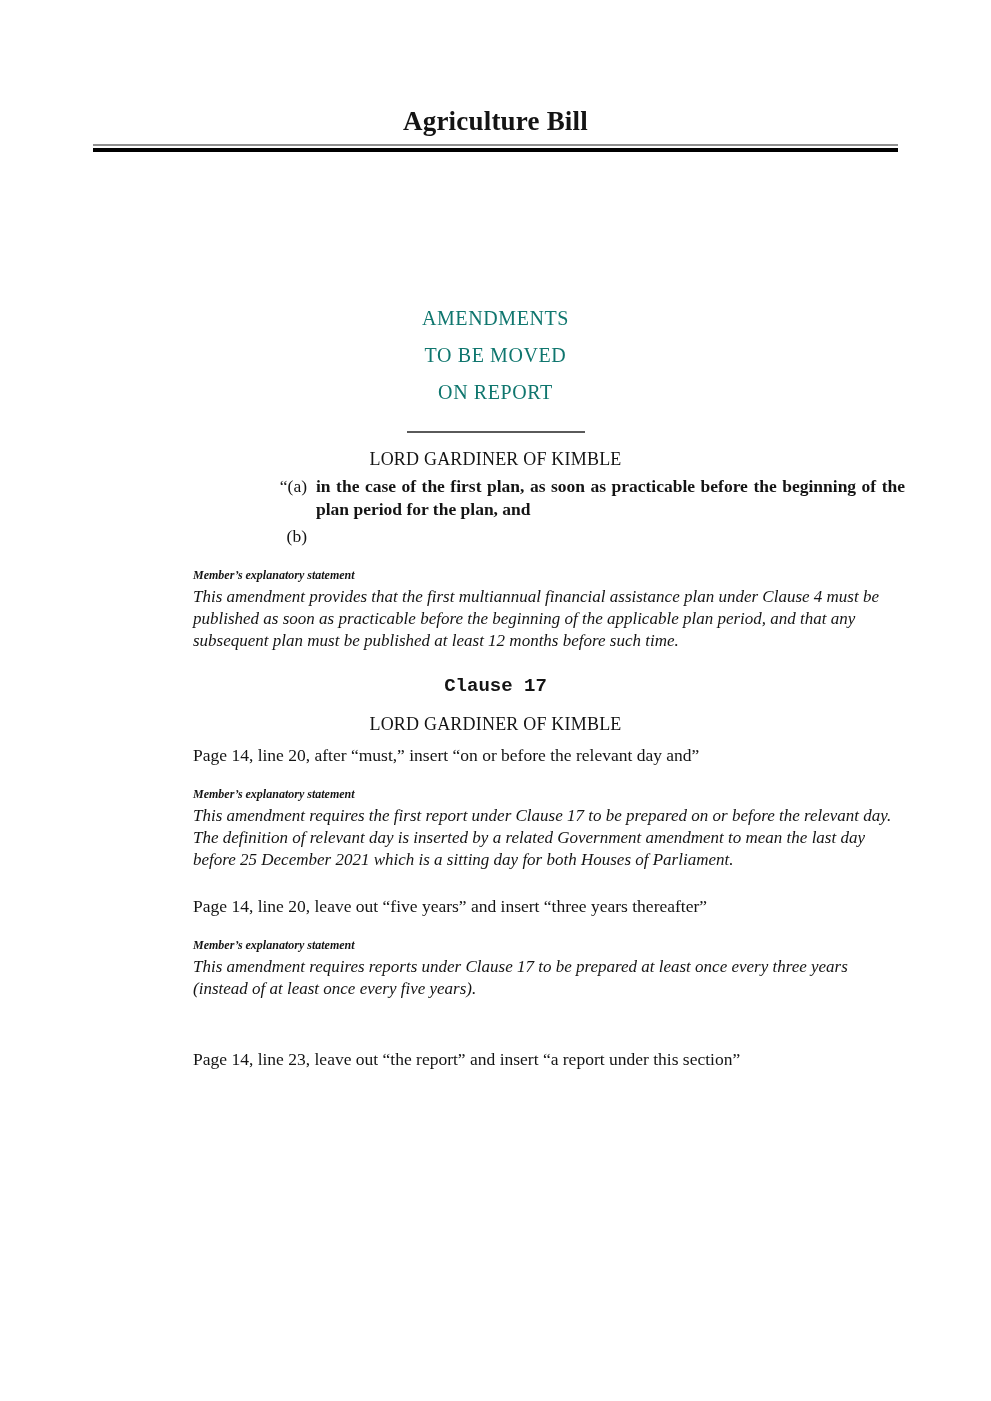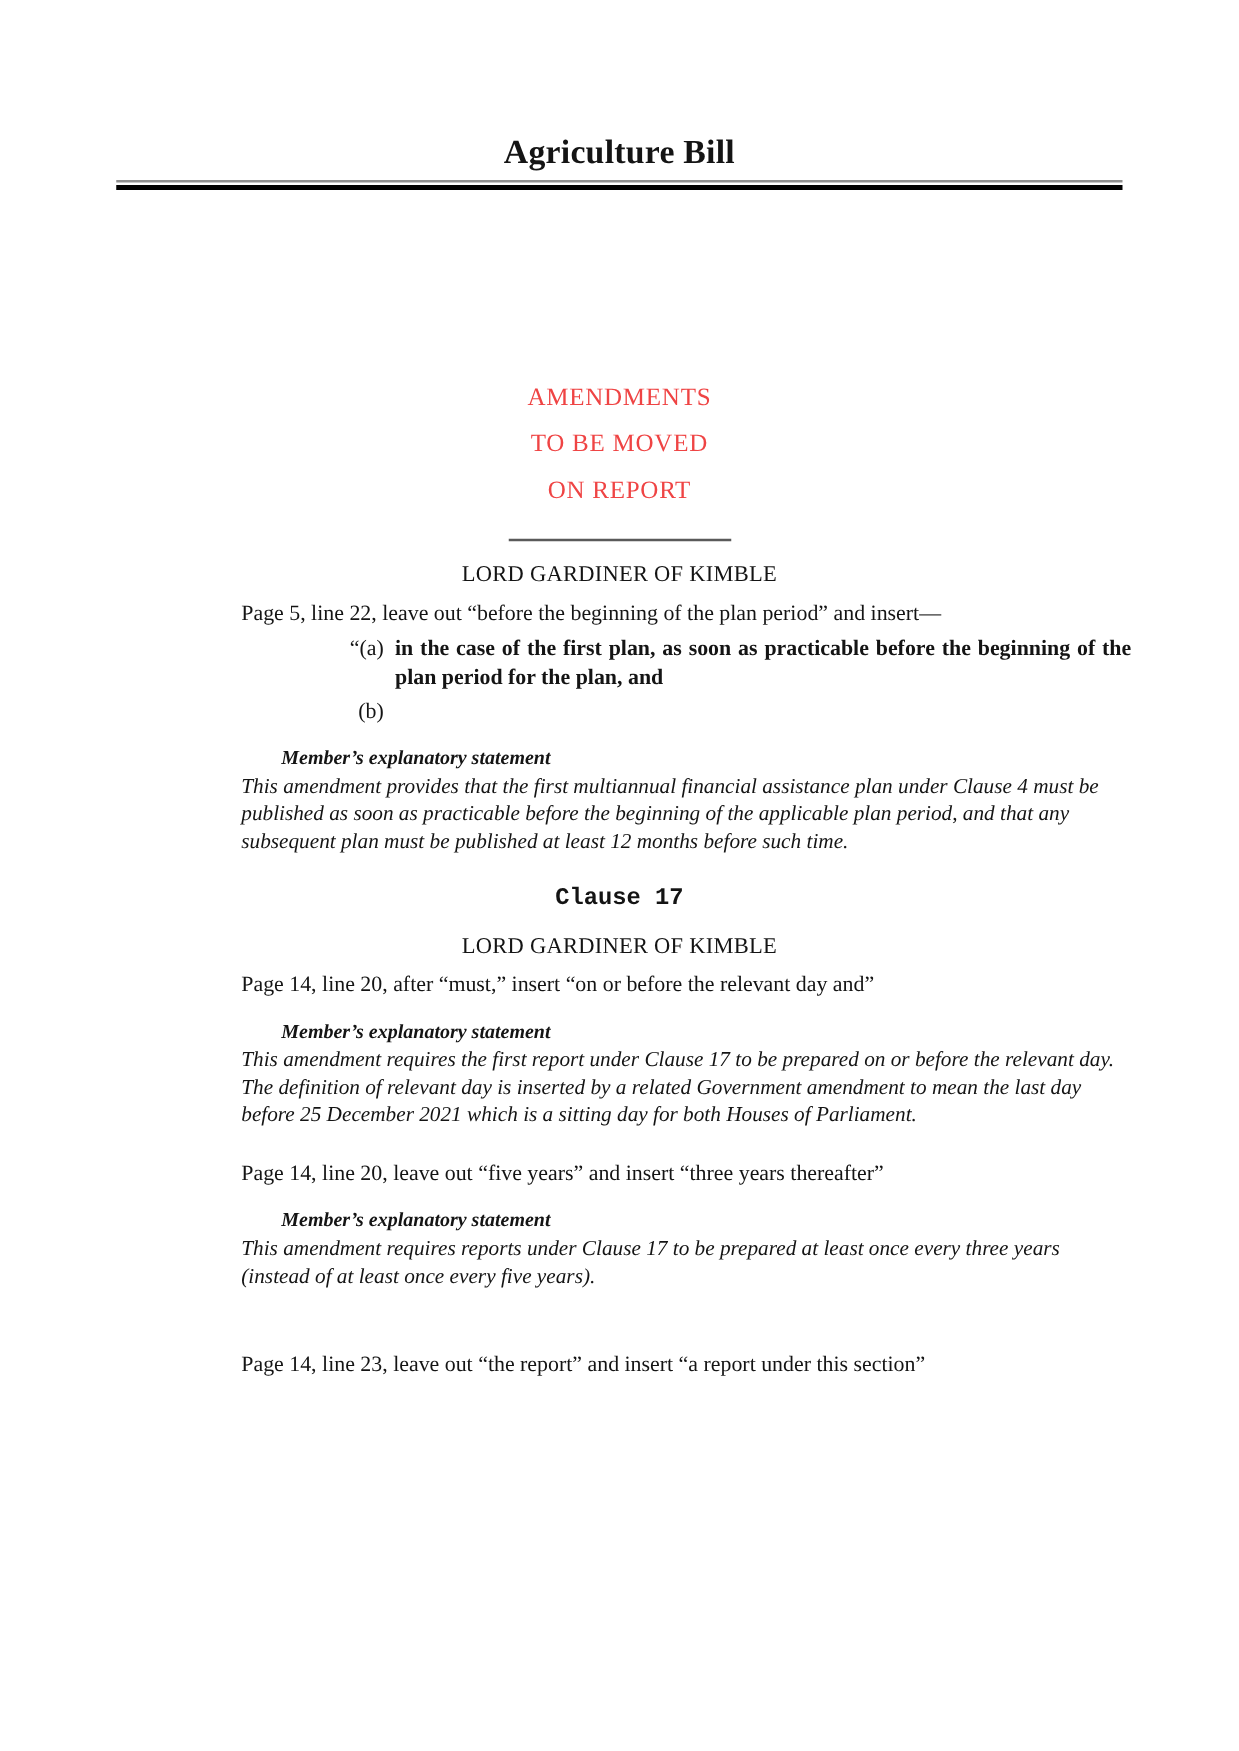--- a/index.html
+++ b/index.html
@@ -25,21 +25,21 @@
   .title-rule .thin  { height: 2px; background: #8f8f8f; }
   .title-rule .thick { height: 4px; background: #000;  margin-top: 2px; }
 
   
   .doc-heading {
     margin-top: 148px;
     text-align: center;
     font-size: 20px;
     line-height: 37px;
     letter-spacing: 0.6px;
-    color: #ef4444;
+    color: #0f766e;
   }
   .heading-divider {
     width: 178px;
     margin: 20px auto 0;
     border: 0;
     border-top: 2px solid #5a5a5a;
   }
 
   
   .clause-title {
@@ -77,25 +77,24 @@
   .sub-text {
     flex: 1;
     margin-left: 9px;
     font-size: 17.5px;
     line-height: 23px;
     text-align: justify;
     font-weight: bold;
   }
   .explanatory { margin-top: 16px; }
   .exp-head {
-    font-size: 16px;
+    font-size: 12px;
     font-weight: 700;
     font-style: italic;
     line-height: 22px;
-    margin-left: 32px;
   }
   .exp-text {
     margin: 0;
     font-size: 17px;
     font-style: italic;
     line-height: 22px;
   }
 
   
   .footer {
@@ -125,21 +124,20 @@
     <div>AMENDMENTS</div>
     <div>TO BE MOVED</div>
     <div>ON REPORT</div>
   </div>
   <hr class="heading-divider">
 
   <section class="clause clause-4">
     <div class="sponsor">LORD GARDINER OF KIMBLE</div>
     <div class="content">
       <div class="amendment">
-        <p class="instruction">Page 5, line 22, leave out “before the beginning of the plan period” and insert—</p>
         <div class="sub-list">
           <div class="sub-item">
             <span class="sub-marker">“(a)</span>
             <span class="sub-text">in the case of the first plan, as soon as practicable before the beginning of the plan period for the plan, and</span>
           </div>
           <div class="sub-item">
             <span class="sub-marker">(b)</span>
           </div>
         </div>
         <div class="explanatory">

